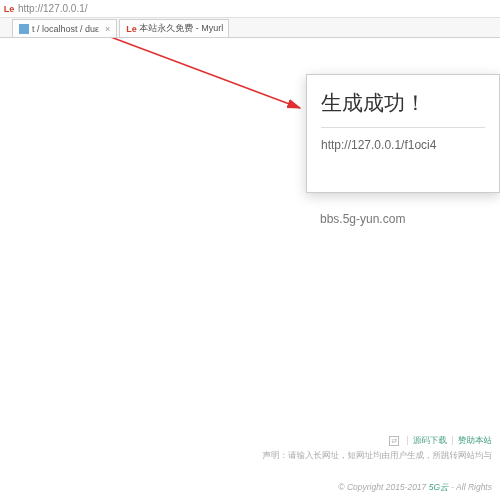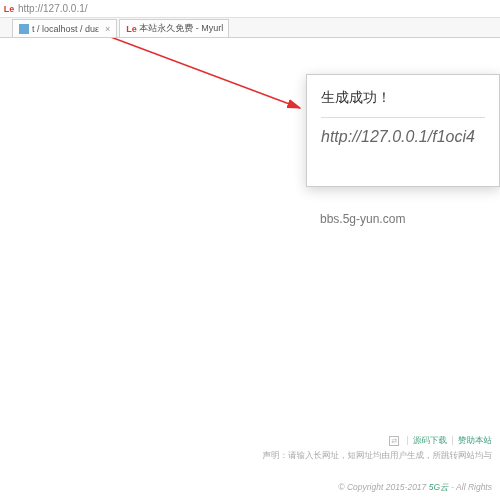--- a/index.html
+++ b/index.html
@@ -16,23 +16,23 @@
   
   .viewport { position: relative; width: 500px; height: 462px; background: #fff; }
   
   .arrow-svg { position: absolute; top: 0; left: 0; pointer-events: none; }
   
   .dialog {
     position: absolute; top: 36px; right: 0; width: 194px; background: #fff;
     border: 1px solid #ccc; box-shadow: 0 3px 12px rgba(0,0,0,0.18);
     padding: 14px 14px 40px 14px;
   }
-  .dialog-title { font-size: 14px; color: #333; margin-bottom: 10px; }
+  .dialog-title { font-size: 21px; color: #333; margin-bottom: 10px; }
   .dialog-sep { border: none; border-top: 1px solid #ddd; margin-bottom: 10px; }
-  .dialog-url { font-size: 16px; color: #666; word-break: break-all; font-style: italic; }
+  .dialog-url { font-size: 12px; color: #666; word-break: break-all; }
   
   .form-area { position: absolute; top: 166px; right: 0; width: 194px; padding: 8px 14px; font-size: 10px; color: #888; }
   .form-label { margin-bottom: 6px; }
   .form-value { color: #777; font-size: 12px; }
   
   .footer { position: absolute; bottom: 0; right: 0; width: 500px; padding: 6px 8px; text-align: right; font-size: 8.5px; color: #999; }
   .footer-links { margin-bottom: 3px; }
   .footer-links .sep { margin: 0 2px; color: #ccc; }
   .footer-links a { color: #43a07c; text-decoration: none; }
   .footer-icon { display: inline-block; width: 10px; height: 10px; border: 1px solid #bbb; vertical-align: middle; margin-right: 3px; font-size: 7px; line-height: 8px; text-align: center; color: #bbb; }

